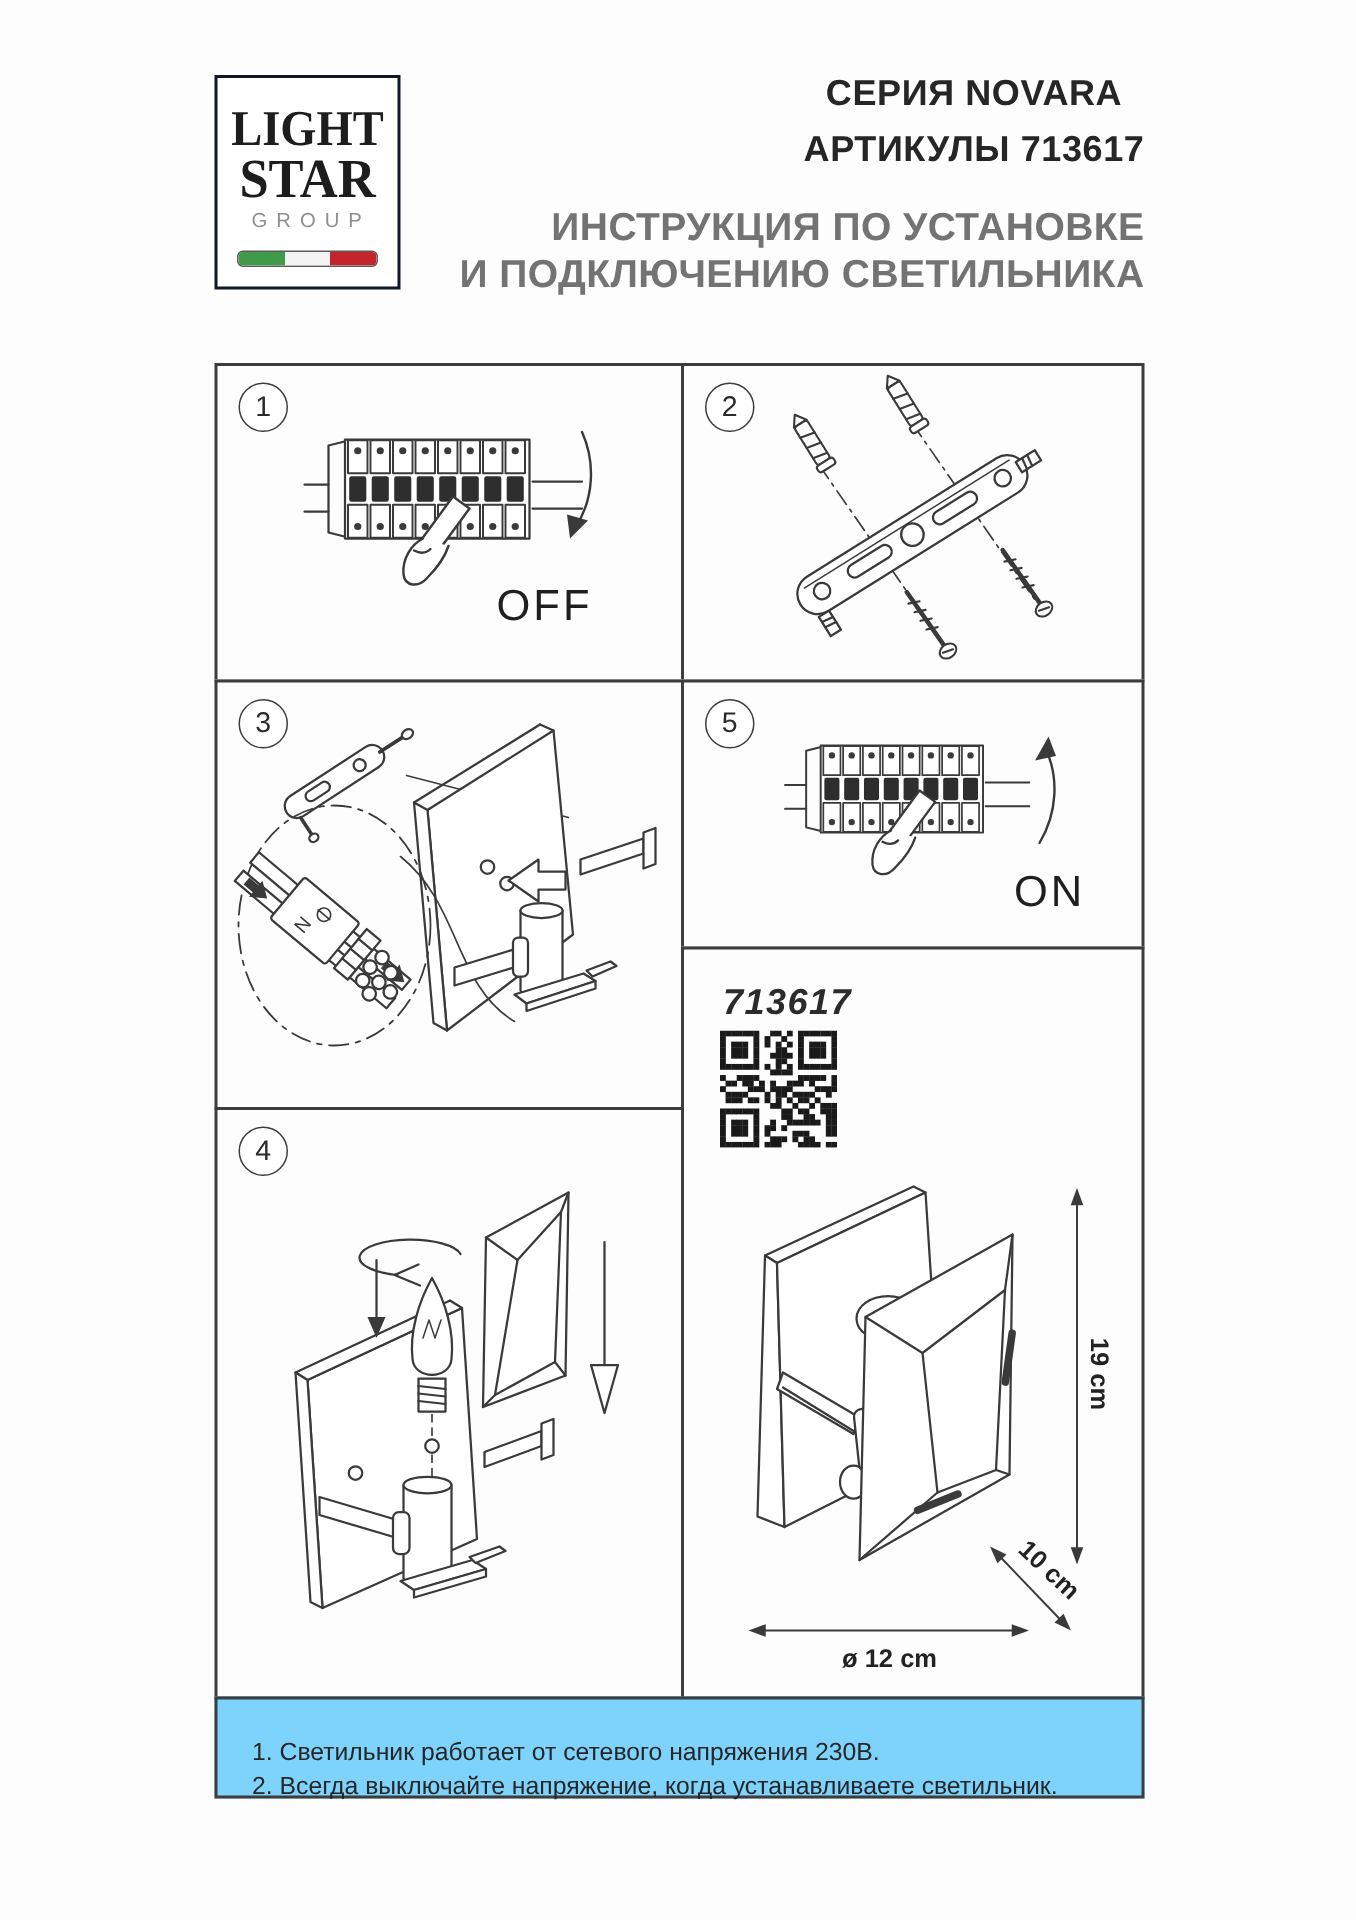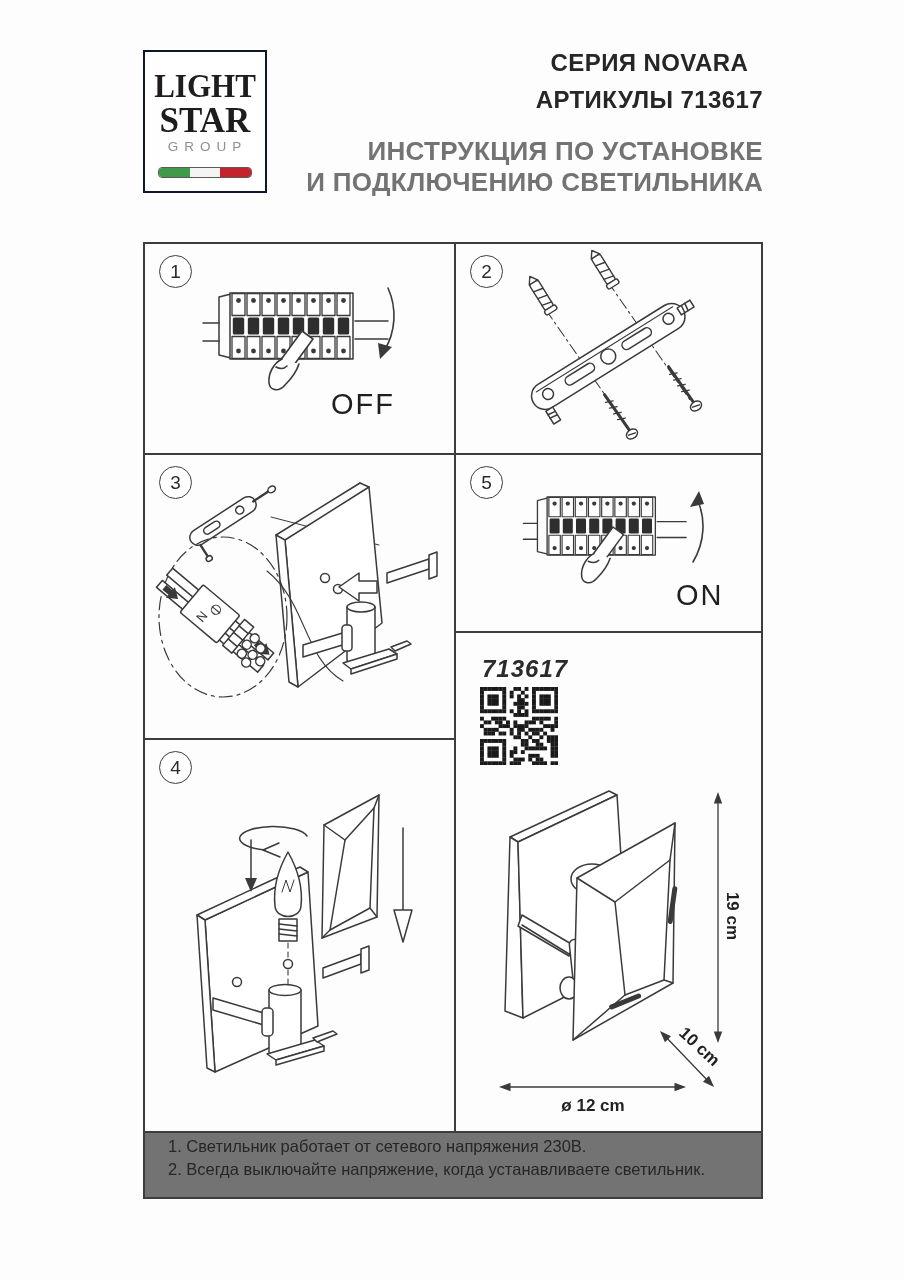--- a/index.html
+++ b/index.html
@@ -27,22 +27,22 @@
   .badge{position:absolute;left:14px;top:11px;width:33px;height:33px;border:1.8px solid #3d3d3d;
          border-radius:50%;box-sizing:border-box;display:flex;align-items:center;justify-content:center;
          font-size:19px;color:#2b2b2b;background:#fff;}
   .panel svg{position:absolute;left:0;top:0;}
   .switch-label{position:absolute;font-size:29px;letter-spacing:2px;color:#1f1f1f;}
   .article-label{position:absolute;left:26px;top:22px;font-weight:bold;font-size:24px;letter-spacing:1px;font-style:italic;}
   .qr{position:absolute;left:24px;top:54px;width:78px;height:78px;}
   .dim{position:absolute;font-size:17px;font-weight:bold;color:#222;white-space:nowrap;}
   
   .footer{left:143px;top:1131px;width:620px;height:68px;border:2px solid #3d3d3d;
-          box-sizing:border-box;background:#737373;font-size:16.5px;line-height:23px;
-          padding:2px 10px 0 23px;color:#262626;}
+          box-sizing:border-box;background:#7dd3fc;font-size:16.5px;line-height:23px;
+          padding:24px 10px 0 23px;color:#262626;}
 </style>
 </head>
 <body>
 
 <div class="page">
 
   <svg width="0" height="0" style="position:absolute">
     <defs>
       <g id="bmod" stroke="#3a3a3a" stroke-width="1.3" fill="#fff">
         <rect x="0" y="0" width="13" height="22"></rect>

